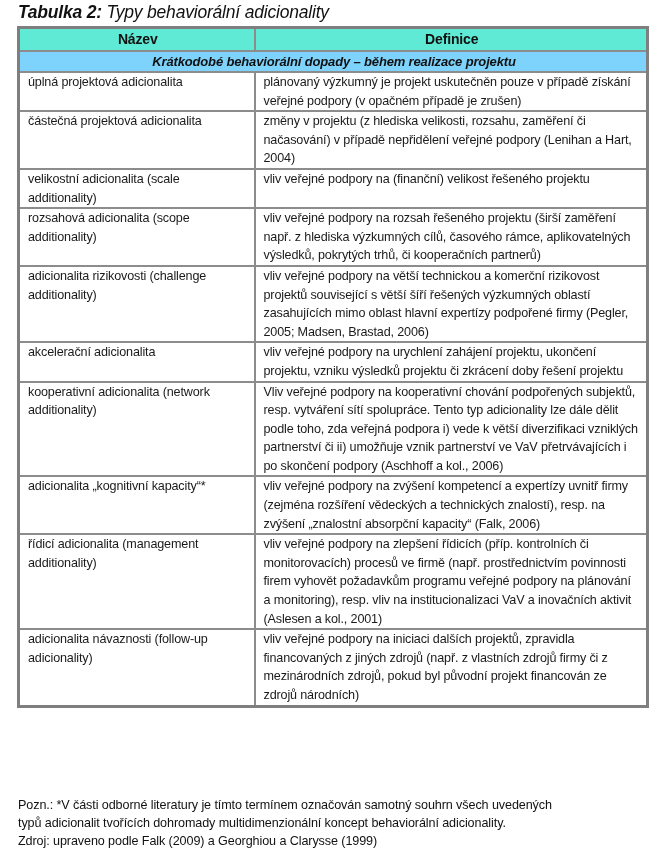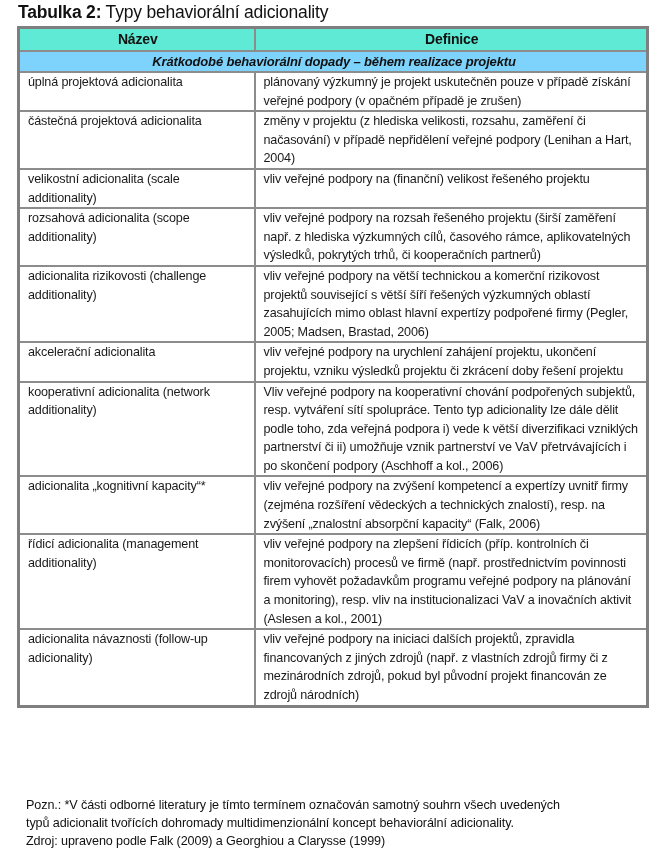--- a/index.html
+++ b/index.html
@@ -6,20 +6,21 @@
   body {
     width: 660px; height: 860px; overflow: hidden;
     font-family: "Liberation Sans", "DejaVu Sans", sans-serif;
     color: #1a1a1a;
     position: relative;
   }
   .caption {
     position: absolute; left: 18px; top: 2px;
     font-size: 17.5px; line-height: 20px; letter-spacing: -0.2px;
     color: #111;
+    font-style: italic;
   }
   .caption b { font-weight: bold; }
   table.t {
     position: absolute; left: 17px; top: 26px;
     width: 629px;
     border-collapse: collapse;
     border: 3px solid #7f7f7f;
     table-layout: fixed;
     font-size: 12.6px;
     line-height: 18.6px;
@@ -51,21 +52,20 @@
     line-height: 19px;
     padding: 0;
     color: #111;
   }
   td.name { padding-top: 1px; }
   td.def { padding-top: 1px; padding-left: 6px; }
   .notes {
     position: absolute; left: 18px; top: 796px;
     font-size: 12.6px; line-height: 18px; color: #111;
     letter-spacing: -0.1px;
-    margin-left: 8px;
   }
   .notes div { white-space: nowrap; }
 </style>
 </head>
 <body>
 
 <div class="caption">
   <b>Tabulka 2:</b><span> Typy behaviorální adicionality</span>
 </div>
 

